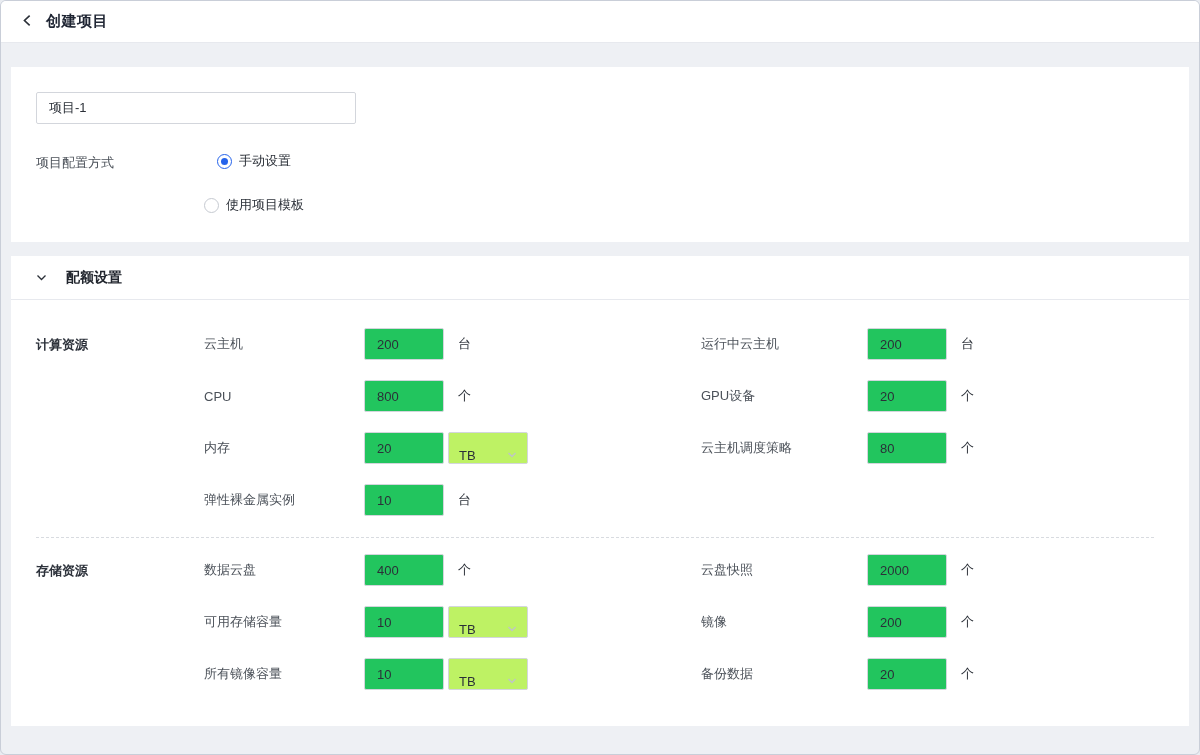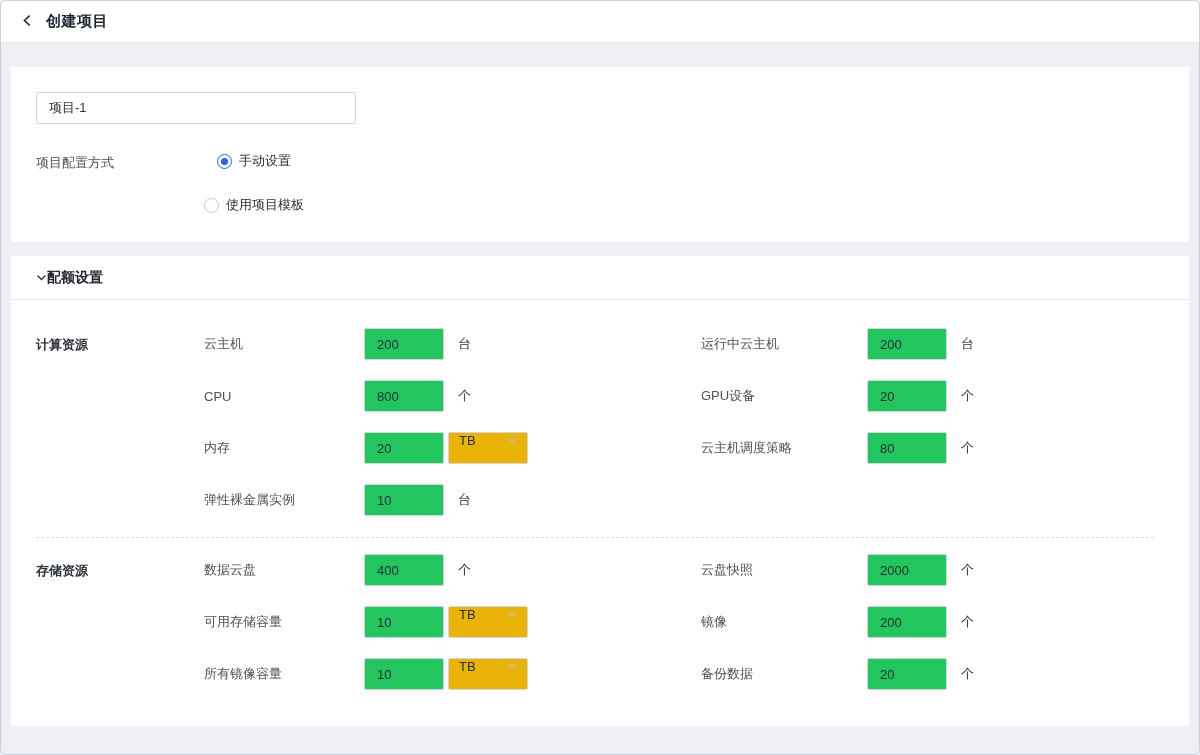--- a/index.html
+++ b/index.html
@@ -62,21 +62,21 @@
     border: 1px solid #c6cad1; position: relative; flex: 0 0 15px;
   }
   .radio-circle.on { border-color: #2563eb; }
   .radio-circle.on::after {
     content: ""; position: absolute; left: 3px; top: 3px;
     width: 7px; height: 7px; border-radius: 50%; background: #2563eb;
   }
   .radio-label { font-size: 13px; color: #2b3038; }
   
   .quota-head {
-    display: flex; align-items: center; gap: 0;
+    display: flex; align-items: center; gap: 19px;
     padding: 13px 25px 12px 25px;
     border-bottom: 1px solid #e7e9ee; cursor: pointer;
   }
   .quota-title { font-size: 14px; font-weight: bold; color: #23272f; }
   .quota-body { padding: 28px 25px 0 25px; }
   .group { display: flex; }
   .group-label { width: 168px; flex: 0 0 168px; font-size: 13px; font-weight: bold; color: #2d323b; padding-top: 8px; }
   .cols { display: flex; flex: 1; }
   .colstack { display: flex; flex-direction: column; }
   .col-left { width: 497px; flex: 0 0 497px; }
@@ -88,22 +88,22 @@
   input.num {
     width: 80px; height: 32px;
     border: 1px solid #d3d6dc; border-radius: 2px;
     padding: 0 12px; font-size: 13px; color: #2b3038;
     font-family: "Liberation Sans", sans-serif; outline: none; background: #22c55e;
   }
   .unit { font-size: 13px; color: #2b3038; margin-left: 14px; }
   .unit-select {
     width: 80px; height: 32px; margin-left: 4px;
     border: 1px solid #d3d6dc; border-radius: 2px;
-    display: flex; align-items: flex-start; justify-content: space-between;
-    padding: 0 10px; font-size: 13px; color: #2b3038; cursor: pointer; background: #eab308;
+    display: flex; align-items: flex-end; justify-content: space-between;
+    padding: 0 10px; font-size: 13px; color: #2b3038; cursor: pointer; background: #bef264;
   }
   .dashed-divider {
     border: none; border-top: 1px dashed #d8dbe0;
     margin: 1px 10px 16px 0;
   }
 </style>
 </head>
 <body>
 
 <div class="page">

